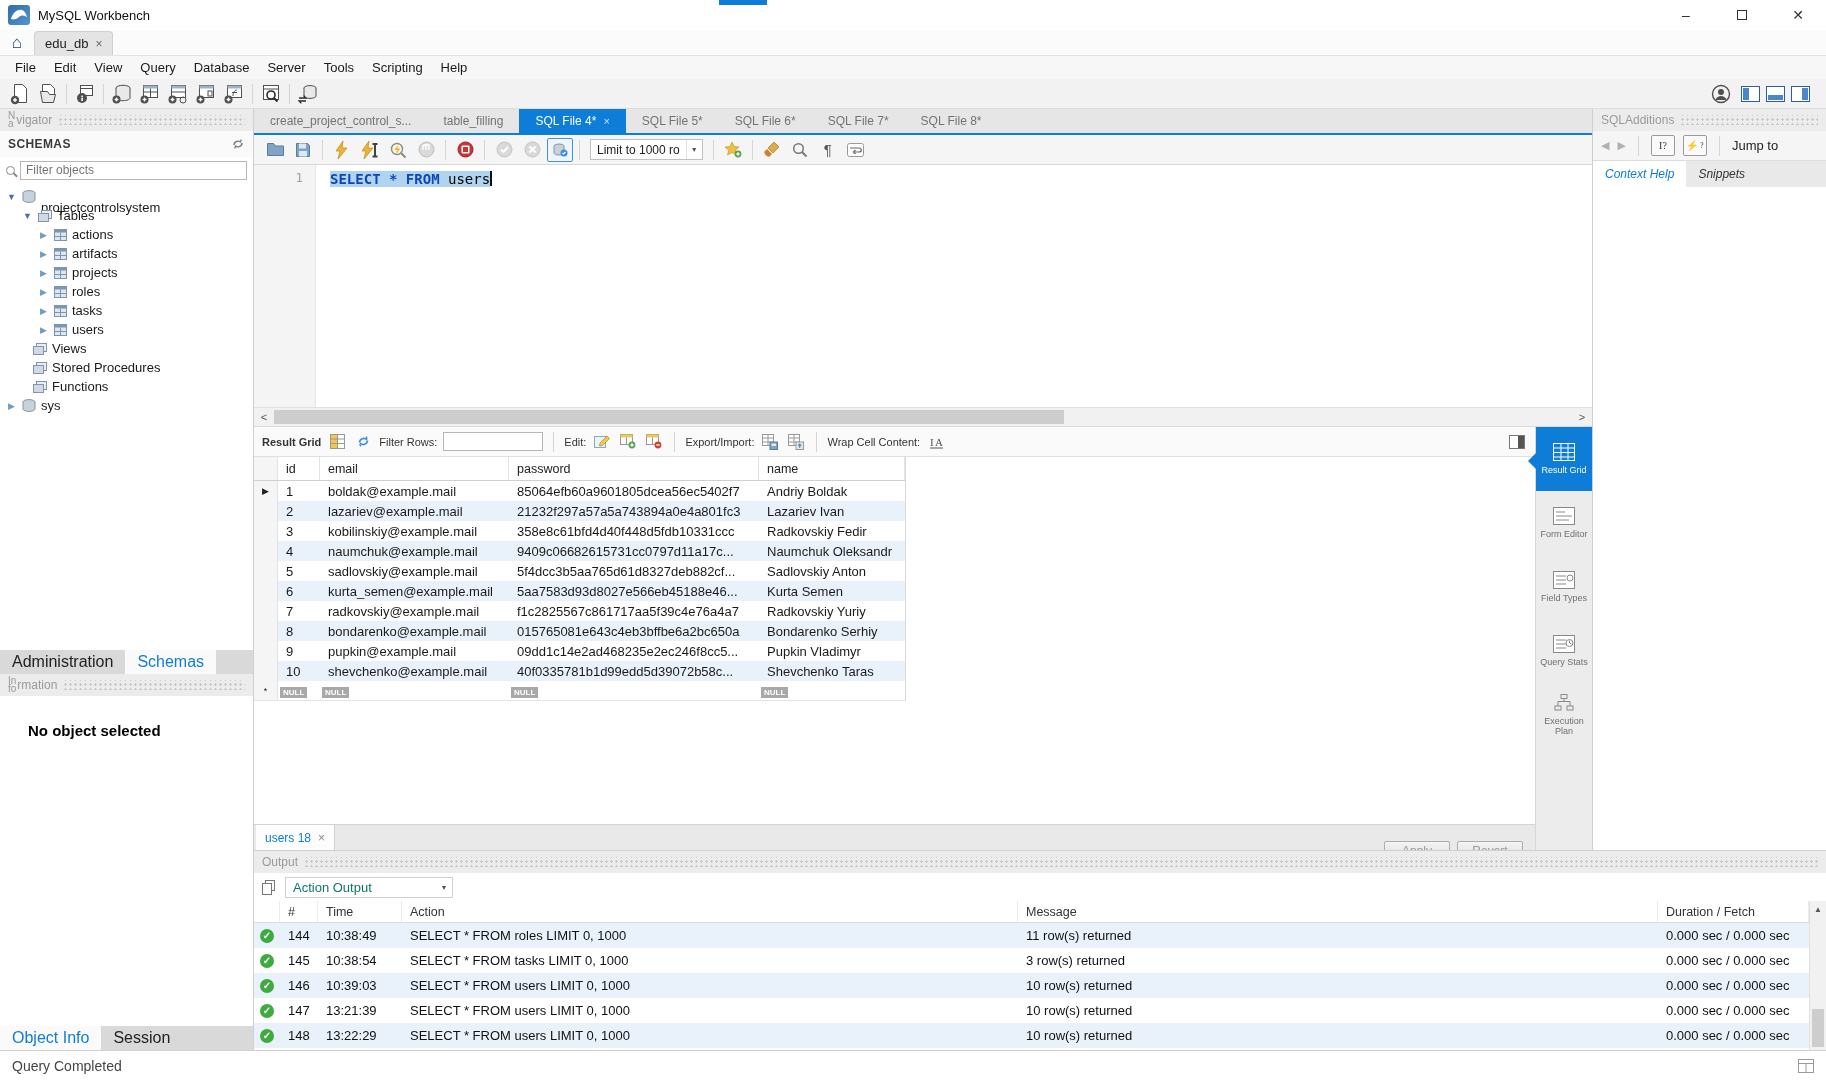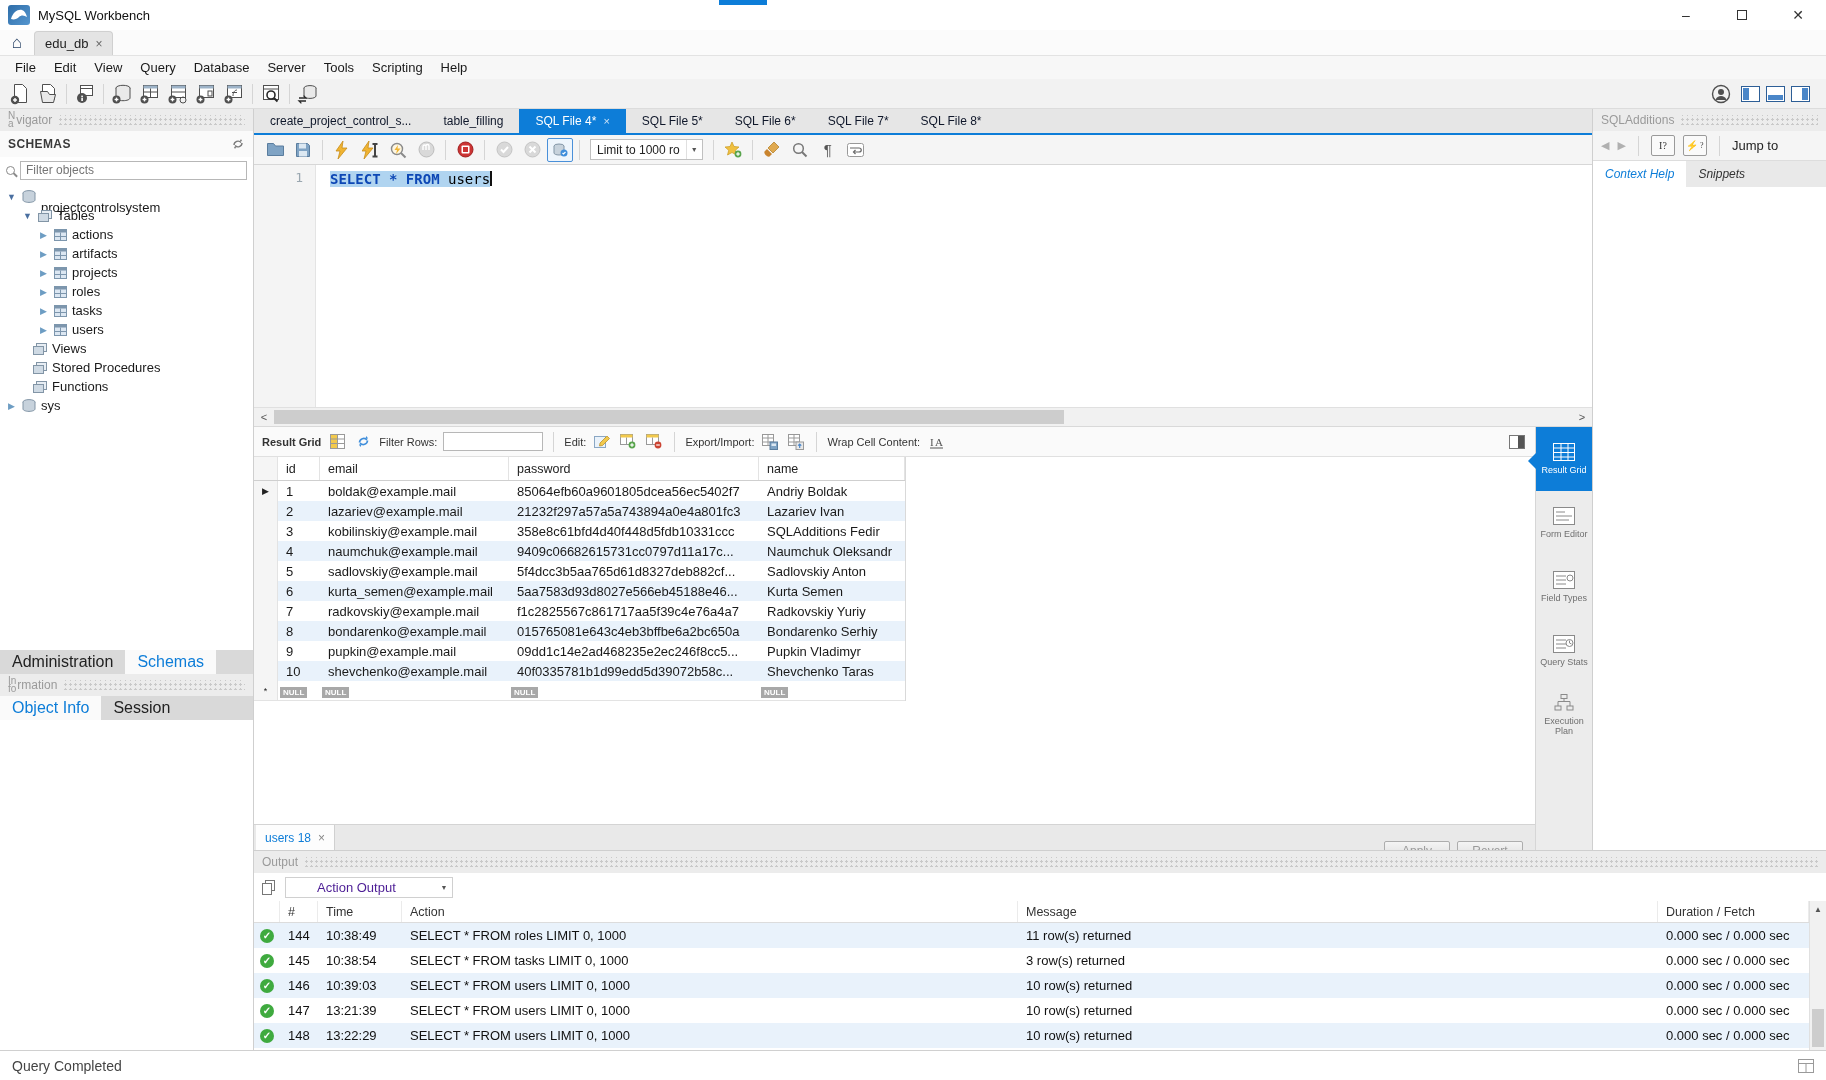--- a/index.html
+++ b/index.html
@@ -66,21 +66,21 @@
   .arrow.col { color:#6d9dc3; }
   .tree-item.bold .tlabel { font-weight:normal;margin-top:22px; }
   .sb-tabs { height:24px; background:#d9d9d9; display:flex; align-items:stretch; flex:none; }
   .sb-tab { display:flex; align-items:center; padding:0 12px; font-size:16px; color:#222; }
   .sb-tab.active { background:#fafafa; color:#0d7dd8; }
   .info-body { height:330px; background:#fff; padding:26px 0 0 28px; }
   .info-msg { font-weight:bold; font-size:15px; color:#000; }
 
   
   .editor-tabs { height:26px; background:#e6e6e6; display:flex; align-items:stretch; border-bottom:2px solid #0d7dd8; flex:none; }
-  .etab { display:flex; align-items:center; padding:0 16px; font-size:12px; color:#0f172a; gap:7px; }
+  .etab { display:flex; align-items:center; padding:0 16px; font-size:12px; color:#737373; gap:7px; }
   .etab.active { background:#0d7dd8; color:#fff; }
   .etab.active .close { color:#cfe4f7; font-size:11px; }
 
   
   .editor-toolbar { height:30px; background:#f5f5f5; border-bottom:1px solid #d7d7d7; display:flex; align-items:center; padding:0 8px; gap:2px; flex:none; }
   .eti { width:26px; height:24px; display:flex; align-items:center; justify-content:center; }
   .limit-box { display:flex; align-items:center; border:1px solid #c0c0c0; background:#fff; height:21px; margin:0 4px; }
   .limit-box .txt { font-size:12px; color:#222; padding:0 6px; white-space:nowrap; }
   .limit-box .dd { width:16px; height:100%; display:flex; align-items:center; justify-content:center; font-size:7px; color:#555; border-left:1px solid #e0e0e0; }
   .autocommit { border:1px solid #4a90d9; background:#eef5fc; border-radius:2px; }
@@ -132,21 +132,21 @@
   .side-strip { width:57px; background:#ececec; border-left:1px solid #d6d6d6; display:flex; flex-direction:column; padding-top:0; }
   .vtab { height:64px; display:flex; flex-direction:column; align-items:center; justify-content:center; gap:4px; font-size:9px; color:#6f6f6f; text-align:center; position:relative; line-height:10px; }
   .vtab.active { background:#0d7dd8; color:#fff; }
   .vtab.active::before { content:""; position:absolute; left:-8px; top:26px; border-top:8px solid transparent; border-bottom:8px solid transparent; border-right:8px solid #0d7dd8; }
   .vtab .vicon { width:22px; height:18px; }
 
   
   .output { height:200px; border-top:1px solid #cfcfcf; background:#fff; display:flex; flex-direction:column; }
   .out-toolbar { height:28px; display:flex; align-items:center; padding:0 8px; gap:8px; background:#fff; flex:none; }
   .out-select { display:flex; align-items:center; border:1px solid #d0d0d0; background:#fff; height:21px; width:168px; }
-  .out-select .txt { flex:1; font-size:13px; padding-left:7px; color:#4c1d95;margin-left:24px; }
+  .out-select .txt { flex:1; font-size:13px; padding-left:7px; color:#0f766e; }
   .out-select .dd { width:16px; font-size:7px; color:#555; text-align:center; }
   .out-table { flex:1; position:relative; }
   .o-header { display:flex; height:22px; border-bottom:1px solid #dcdcdc; font-size:12.5px; color:#333; align-items:center; }
   .o-header > div { border-right:1px solid #ebebeb; height:100%; display:flex; align-items:center; padding-left:8px; }
   .o-row { display:flex; height:25px; align-items:center; font-size:13px; color:#111; }
   .o-row.alt { background:#e9f2fb; }
   .oc-m { width:26px; flex:none; display:flex; justify-content:center; }
   .oc-n { width:38px; flex:none; padding-left:8px; }
   .oc-t { width:84px; flex:none; padding-left:8px; }
   .oc-a { width:616px; flex:none; padding-left:8px; }
@@ -508,20 +508,23 @@
 
     <div class="panel-header">
       <span class="wrapchunk">
         <span>In</span>
         <span>fo</span>
       </span>
       <span>rmation</span>
       <span class="dots"></span>
     </div>
 
+    <div class="info-body">
+      <div class="info-msg">No object selected</div>
+    </div>
 
     <div class="sb-tabs">
       <div class="sb-tab active">
           <span>Object Info</span>
         </div>
       <div class="sb-tab">
           <span>Session</span>
         </div>
     </div>
   </div>
@@ -791,21 +794,21 @@
                     <div class="cell c-id">2</div>
                     <div class="cell c-email">lazariev@example.mail</div>
                     <div class="cell c-pass">21232f297a57a5a743894a0e4a801fc3</div>
                     <div class="cell c-name">Lazariev Ivan</div>
                   </div>
                   <div class="g-row">
                     <div class="mcell"></div>
                     <div class="cell c-id">3</div>
                     <div class="cell c-email">kobilinskiy@example.mail</div>
                     <div class="cell c-pass">358e8c61bfd4d40f448d5fdb10331ccc</div>
-                    <div class="cell c-name">SQLAdditions Fedir</div>
+                    <div class="cell c-name">Radkovskiy Fedir</div>
                   </div>
                   <div class="g-row alt">
                     <div class="mcell"></div>
                     <div class="cell c-id">4</div>
                     <div class="cell c-email">naumchuk@example.mail</div>
                     <div class="cell c-pass">9409c06682615731cc0797d11a17c...</div>
                     <div class="cell c-name">Naumchuk Oleksandr</div>
                   </div>
                   <div class="g-row">
                     <div class="mcell"></div>

